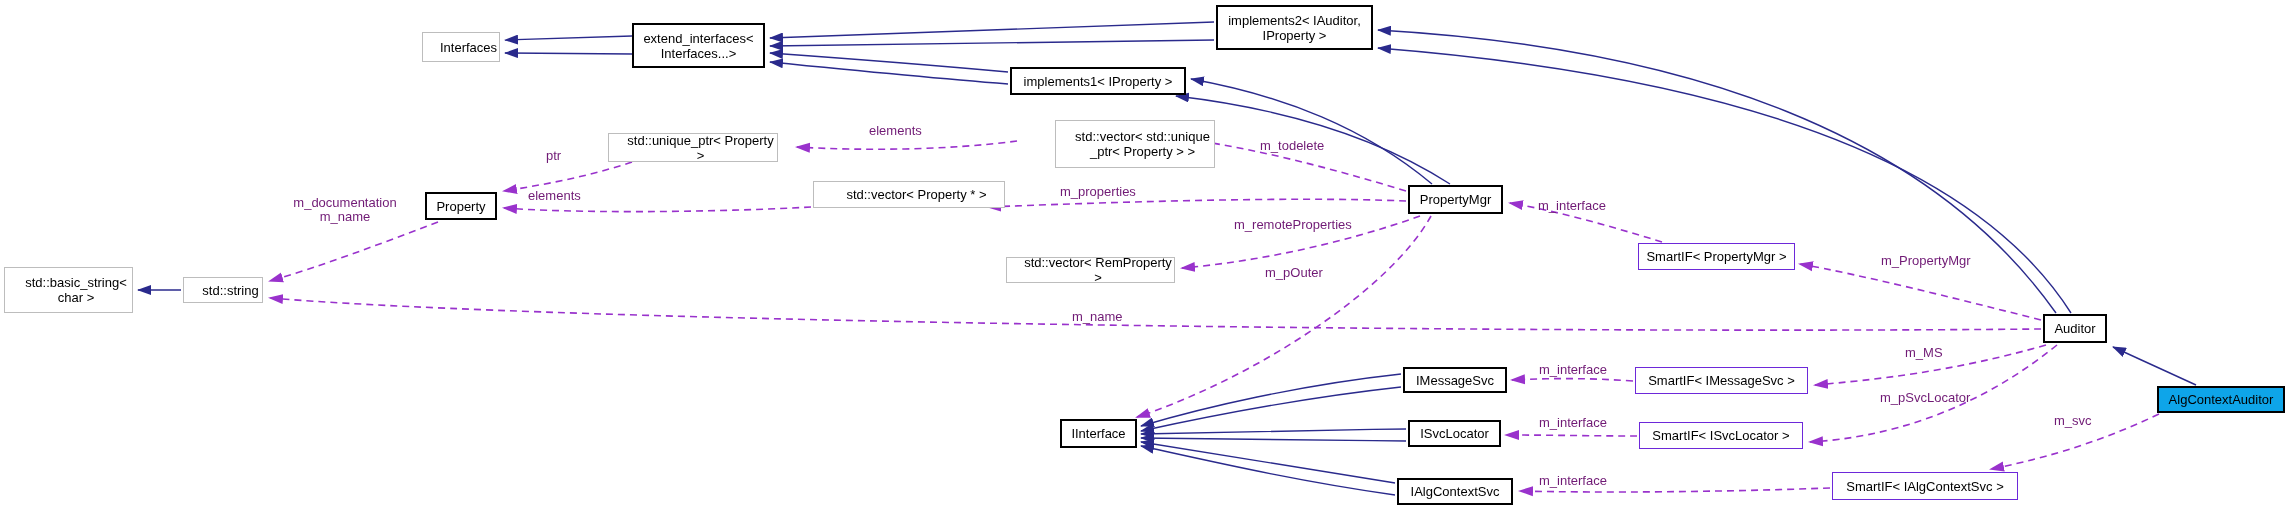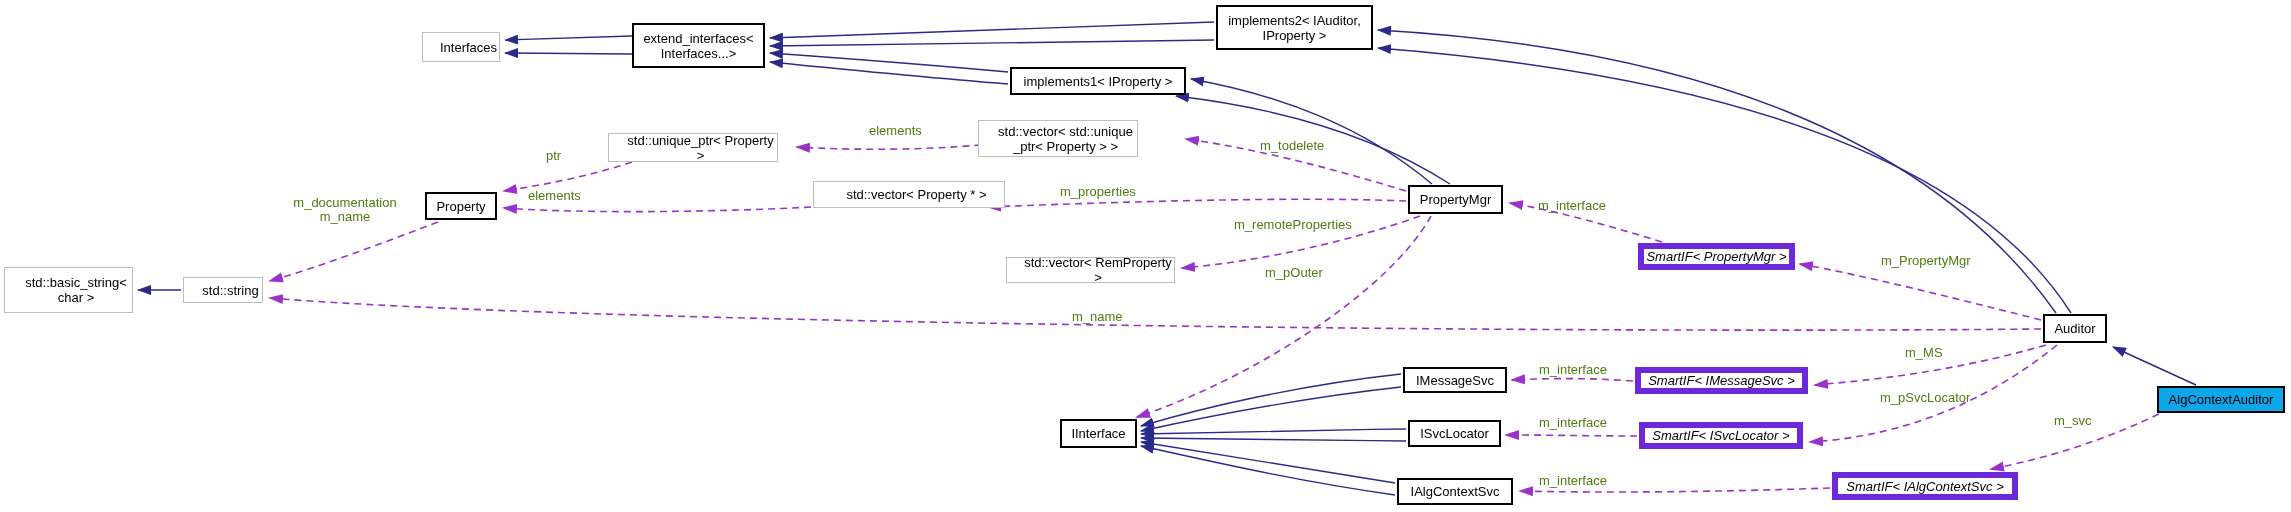--- a/index.html
+++ b/index.html
@@ -13,26 +13,26 @@
   .node{
     position:absolute;
     background:#ffffff;
     display:flex;align-items:center;justify-content:center;
     text-align:center;
     font-size:13px;line-height:15px;color:#000;
     padding:1px 2px;box-sizing:border-box;
     white-space:normal;
   }
   .node.bold{border:2px solid #000000;}
-  .node.plain{border:6px solid #6d28d9;font-style:italic;}
+  .node.plain{border:1px solid #6d28d9;}
   .node.ext{border:1px solid #bdbdbd;padding-left:17px;}
   .node.hl{background:#0ea5e9;border:2px solid #000000;}
   .elabel{
     position:absolute;
-    font-size:13px;line-height:14px;color:#4d7c0f;
+    font-size:13px;line-height:14px;color:#701a75;
     white-space:pre-line;text-align:center;
   }
   .edge-inh{stroke:#2a2a8c;stroke-width:1.4;fill:none;}
   .edge-use{stroke:#9932cc;stroke-width:1.6;fill:none;stroke-dasharray:7,5;}
 </style>
 </head>
 <body>
 
 <svg id="graph-canvas" viewBox="0 0 2291 512" xmlns="http://www.w3.org/2000/svg">
   <defs>
@@ -84,21 +84,21 @@
     <path class="edge-use" d="M 1830,488 C 1720,492 1602,493 1520,491" marker-end="url(#arr-use)"></path>
     <path class="edge-use" d="M 2159,414 C 2092,446 2032,461 1991,469" marker-end="url(#arr-use)"></path>
   </g>
 </svg>
 
 <div class="node ext" style="left:422px;top:32px;width:78px;height:30px">Interfaces</div>
 <div class="node bold" style="left:632px;top:23px;width:133px;height:45px">extend_interfaces&lt; Interfaces...&gt;</div>
 <div class="node bold" style="left:1216px;top:5px;width:157px;height:45px">implements2&lt; IAuditor, IProperty &gt;</div>
 <div class="node bold" style="left:1010px;top:67px;width:176px;height:28px">implements1&lt; IProperty &gt;</div>
 <div class="node ext" style="left:608px;top:133px;width:170px;height:29px">std::unique_ptr&lt; Property &gt;</div>
-<div class="node ext" style="left:978px;top:120px;width:160px;height:37px">std::vector&lt; std::unique _ptr&lt; Property &gt; &gt;</div>
+<div class="node ext" style="left:1055px;top:120px;width:160px;height:48px">std::vector&lt; std::unique _ptr&lt; Property &gt; &gt;</div>
 <div class="node bold" style="left:425px;top:192px;width:72px;height:28px">Property</div>
 <div class="node ext" style="left:813px;top:181px;width:192px;height:27px">std::vector&lt; Property * &gt;</div>
 <div class="node ext" style="left:4px;top:267px;width:129px;height:46px">std::basic_string&lt; char &gt;</div>
 <div class="node ext" style="left:183px;top:277px;width:80px;height:26px">std::string</div>
 <div class="node ext" style="left:1006px;top:257px;width:169px;height:26px">std::vector&lt; RemProperty &gt;</div>
 <div class="node bold" style="left:1408px;top:185px;width:95px;height:29px">PropertyMgr</div>
 <div class="node plain" style="left:1638px;top:243px;width:157px;height:27px">SmartIF&lt; PropertyMgr &gt;</div>
 <div class="node bold" style="left:2043px;top:314px;width:64px;height:29px">Auditor</div>
 <div class="node hl" style="left:2157px;top:386px;width:128px;height:27px">AlgContextAuditor</div>
 <div class="node bold" style="left:1403px;top:367px;width:104px;height:26px">IMessageSvc</div>

